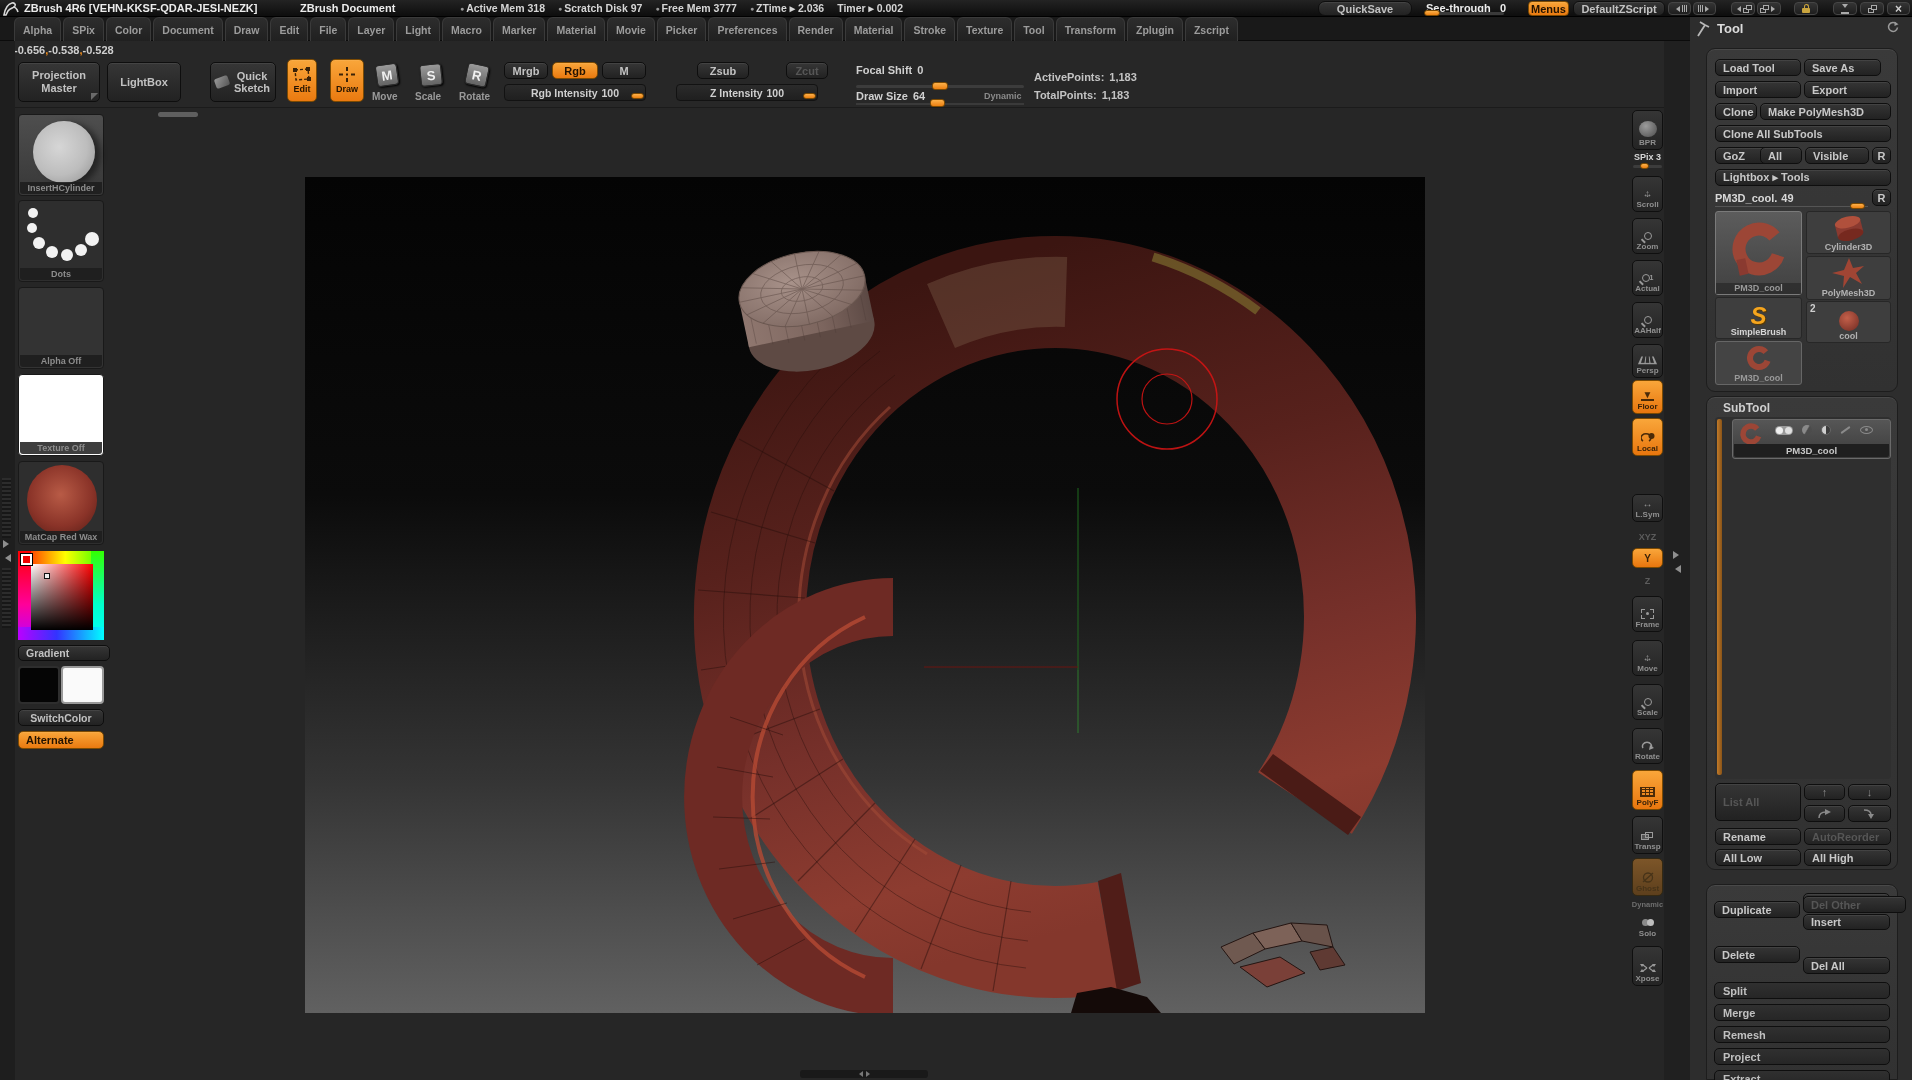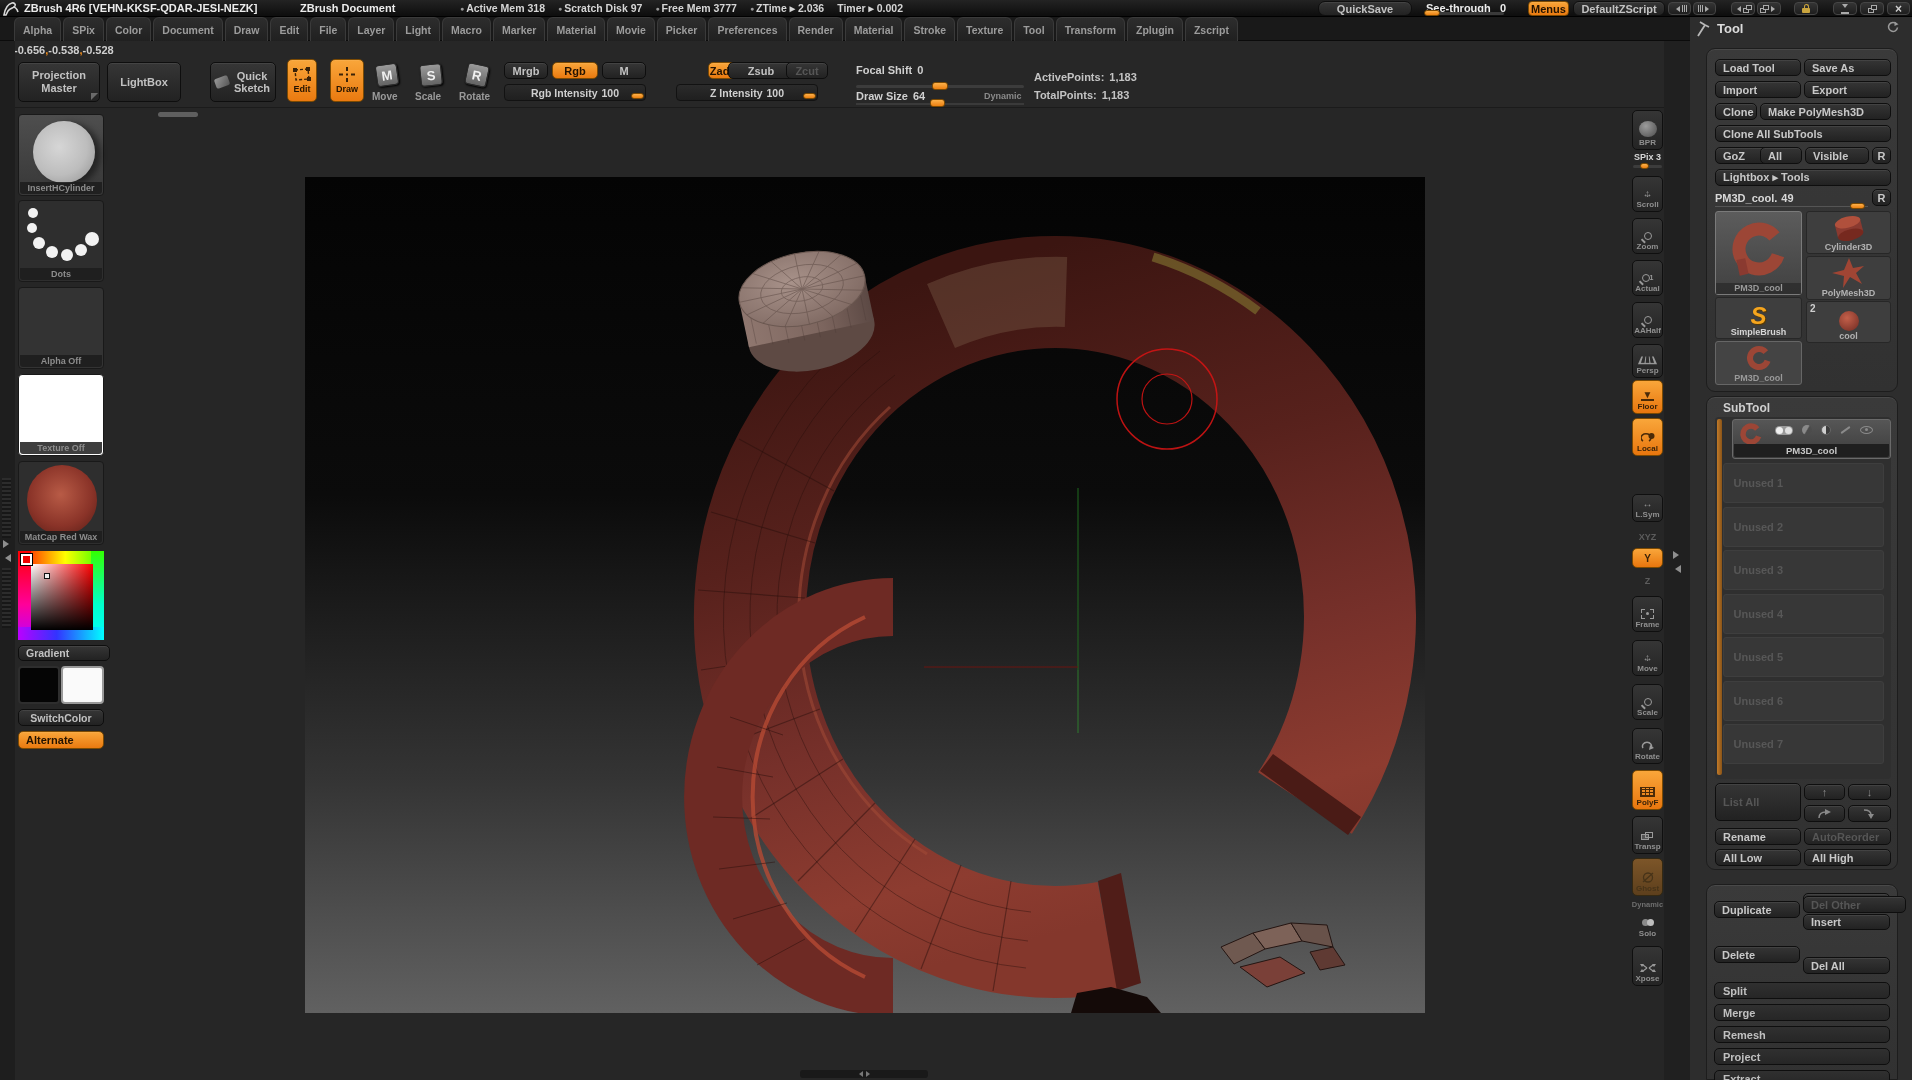--- a/index.html
+++ b/index.html
@@ -255,21 +255,21 @@
   </div>
 <div class="btn orange" style="left:552px;top:62px;width:46px;height:17px">
     <span>Rgb</span>
   </div>
 <div class="btn" style="left:602px;top:62px;width:44px;height:17px">
     <span>M</span>
   </div>
 <div class="btn orange" style="left:708px;top:62px;width:30px;height:17px">
     <span>Zadd</span>
   </div>
-<div class="btn" style="left:728px;top:62px;width:66px;height:17px">
+<div class="btn" style="left:697px;top:62px;width:52px;height:17px">
     <span>Zsub</span>
   </div>
 <div class="btn dim" style="left:786px;top:62px;width:42px;height:17px">
     <span>Zcut</span>
   </div>
 
 <div class="slider" style="left:504px;top:84px;width:142px;height:17px">
   <span>Rgb Intensity</span>
     <span>100</span>
   <div class="knob" style="right:1px;bottom:1px;width:13px;height:6px"></div>
@@ -657,21 +657,21 @@
 <span class="abs" style="left:1717px;top:21px;font-size:13px;color:#dcdcdc">Tool</span>
 <svg class="abs" style="left:1886px;top:21px" width="13" height="13" viewBox="0 0 13 13">
     <path d="M10.5,3 A4.5,4.5 0 1 0 11.5,6.5" fill="none" stroke="#9a9a9a" stroke-width="1.5"></path>
     <path d="M8.5,0.5 L12.5,3.2 L8.5,5 Z" fill="#9a9a9a"></path>
   </svg>
 
 <div class="panel" style="left:1706px;top:48px;width:192px;height:344px">
   <div class="pbtn" style="left:8px;top:10px;width:86px;height:17px">
       <span>Load Tool</span>
     </div>
-  <div class="pbtn" style="left:97px;top:10px;width:87px;height:17px">
+  <div class="pbtn" style="left:97px;top:10px;width:77px;height:17px">
       <span>Save As</span>
     </div>
   <div class="pbtn" style="left:8px;top:32px;width:86px;height:17px">
       <span>Import</span>
     </div>
   <div class="pbtn" style="left:97px;top:32px;width:87px;height:17px">
       <span>Export</span>
     </div>
   <div class="pbtn" style="left:8px;top:54px;width:42px;height:17px">
       <span>Clone</span>
@@ -767,44 +767,20 @@
         </span>
       <span style="width:10px;height:10px;border-radius:50%;background:linear-gradient(120deg,#8a8a8a 45%,#4c4c4c 55%)"></span>
       <span style="width:10px;height:10px;border-radius:50%;background:linear-gradient(90deg,#cfcfcf 50%,#3c3c3c 50%);border:1px solid #666"></span>
       <span style="width:11px;height:2px;background:#8a8a8a;transform:rotate(-35deg);border-radius:1px"></span>
       <span style="width:13px;height:8px;border:1.5px solid #8a8a8a;border-radius:50%;position:relative">
           <i style="position:absolute;left:3.5px;top:1px;width:3px;height:3px;border-radius:50%;background:#8a8a8a"></i>
         </span>
     </div>
     <div class="abs" style="left:1px;right:1px;bottom:1px;height:13px;background:#1f1f1f;color:#c8c8c8;font-size:9.5px;text-align:center;line-height:13px;border-radius:0 0 2px 2px">PM3D_cool</div>
   </div>
-  <div class="abs" style="left:0;top:66px;width:192px;display:flex;flex-direction:column;gap:3.5px;align-items:center">
-
-  <div class="unused" style="position:static">
-        <span>Unused 1</span>
-      </div>
-      <div class="unused" style="position:static">
-        <span>Unused 2</span>
-      </div>
-      <div class="unused" style="position:static">
-        <span>Unused 3</span>
-      </div>
-      <div class="unused" style="position:static">
-        <span>Unused 4</span>
-      </div>
-      <div class="unused" style="position:static">
-        <span>Unused 5</span>
-      </div>
-      <div class="unused" style="position:static">
-        <span>Unused 6</span>
-      </div>
-      <div class="unused" style="position:static">
-        <span>Unused 7</span>
-      </div>
-    </div>
   <div class="pbtn dim" style="left:8px;top:386px;width:86px;height:38px">
       <span>List All</span>
     </div>
   <div class="pbtn c" style="left:97px;top:387px;width:41px;height:16px;color:#8a8a8a">
       <span>↑</span>
     </div>
   <div class="pbtn c" style="left:141px;top:387px;width:43px;height:16px;color:#8a8a8a">
       <span>↓</span>
     </div>
   <div class="pbtn c" style="left:97px;top:408px;width:41px;height:17px">

